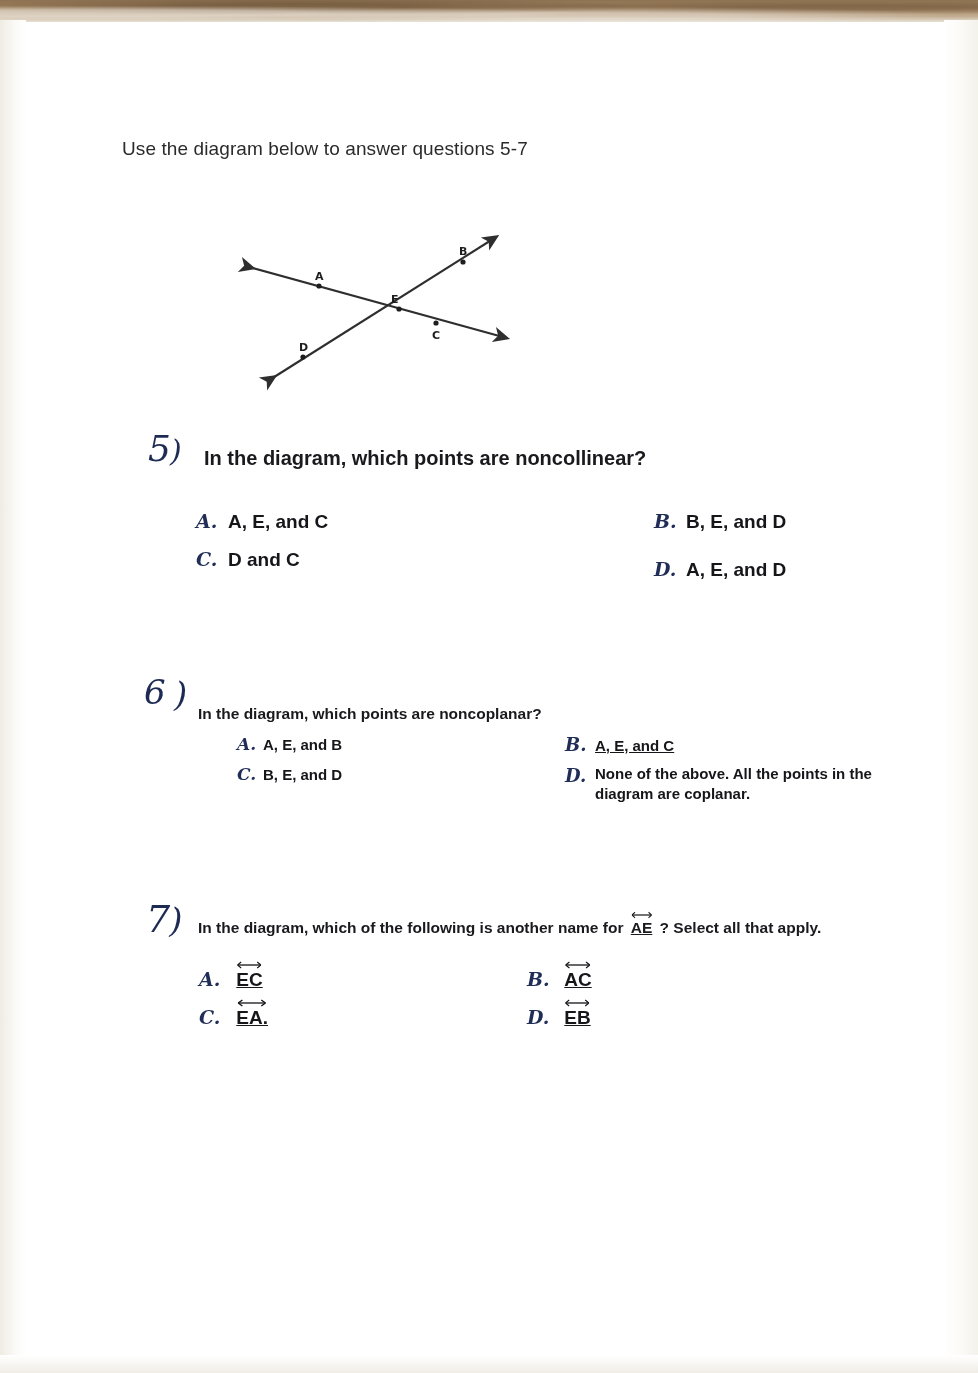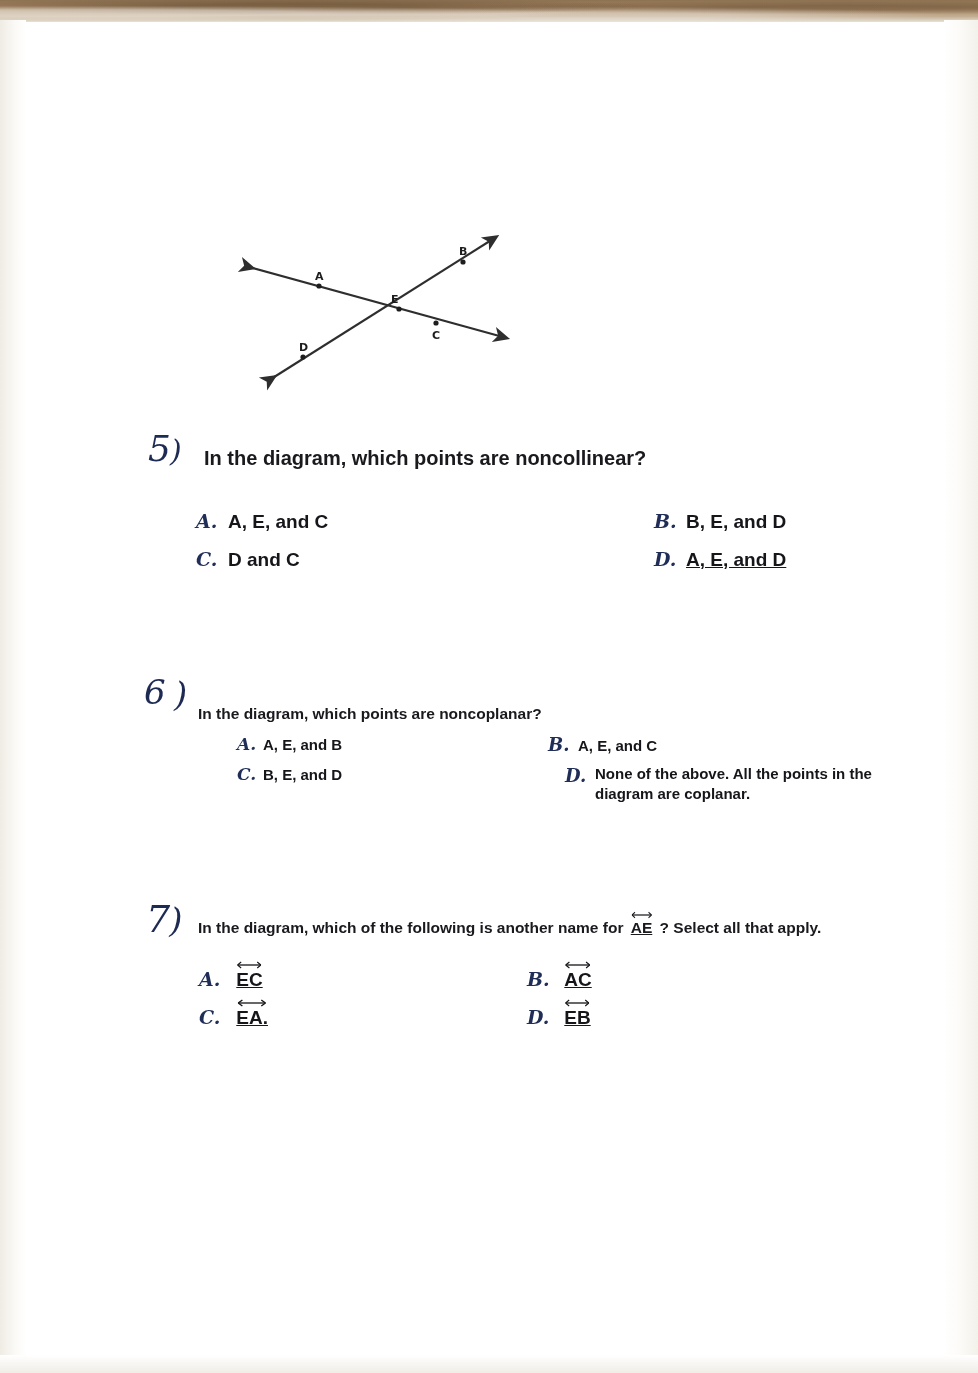--- a/index.html
+++ b/index.html
@@ -122,30 +122,30 @@
   .choice .txt { font-weight: 600; }
 
   
   #q5-num { left: 122px; top: 406px; font-size: 36px; }
   #q5-stem { left: 178px; top: 425px; font-size: 20px; }
   #q5-choices { left: 140px; top: 488px; }
   #q5-choices .choice { font-size: 19px; }
   #q5-c-a { left: 30px;  top: 0px; }
   #q5-c-b { left: 488px; top: 0px; }
   #q5-c-c { left: 30px;  top: 38px; }
-  #q5-c-d { left: 488px; top: 38px; text-decoration: underline; }
+  #q5-c-d { left: 488px; top: 48px; }
 
   
   #q6-num { left: 118px; top: 650px; font-size: 34px; }
   #q6-paren { left: 148px; top: 652px; font-size: 34px; }
   #q6-stem { left: 172px; top: 663px; font-size: 15.5px; margin-top: 20px; }
   #q6-choices { left: 145px; top: 712px; }
   #q6-choices .choice { font-size: 15px; margin-left: 36px; }
   #q6-c-a { left: 30px;  top: 0px; }
-  #q6-c-b { left: 341px; top: 0px; }
+  #q6-c-b { left: 358px; top: 0px; text-decoration: underline; }
   #q6-c-c { left: 30px;  top: 30px; }
   #q6-c-d { left: 358px; top: 30px; white-space: normal; width: 330px; line-height: 1.35; }
 
   
   #q7-num { left: 120px; top: 875px; font-size: 38px; }
   #q7-stem { left: 172px; top: 895px; font-size: 15.5px; }
   #q7-choices { left: 143px; top: 945px; }
   #q7-choices .choice { font-size: 19px; }
   #q7-c-a { left: 30px;  top: 0px; }
   #q7-c-b { left: 358px; top: 0px; }
@@ -174,20 +174,21 @@
 
 <div id="scan-page">
 
   <div id="scan-top-edge"></div>
   <div id="scan-left-edge"></div>
   <div id="scan-right-edge"></div>
   <div id="scan-bottom-edge"></div>
 
   <div id="sheet">
 
+    <div class="intro">Use the diagram below to answer questions 5-7</div>
 
     <div id="figure">
       <svg width="290" height="170" viewBox="0 0 290 170">
         <defs>
           <marker id="arw" markerWidth="9" markerHeight="9" refX="5" refY="4.5" orient="auto" markerUnits="strokeWidth">
             <path d="M0.5,0.8 L8.5,4.5 L0.5,8.2 L2.6,4.5 Z" fill="#2e2e2e"></path>
           </marker>
         </defs>
 
         <line x1="18" y1="40" x2="272" y2="110" stroke="#2e2e2e" stroke-width="2.1" marker-start="url(#arw)" marker-end="url(#arw)"></line>

